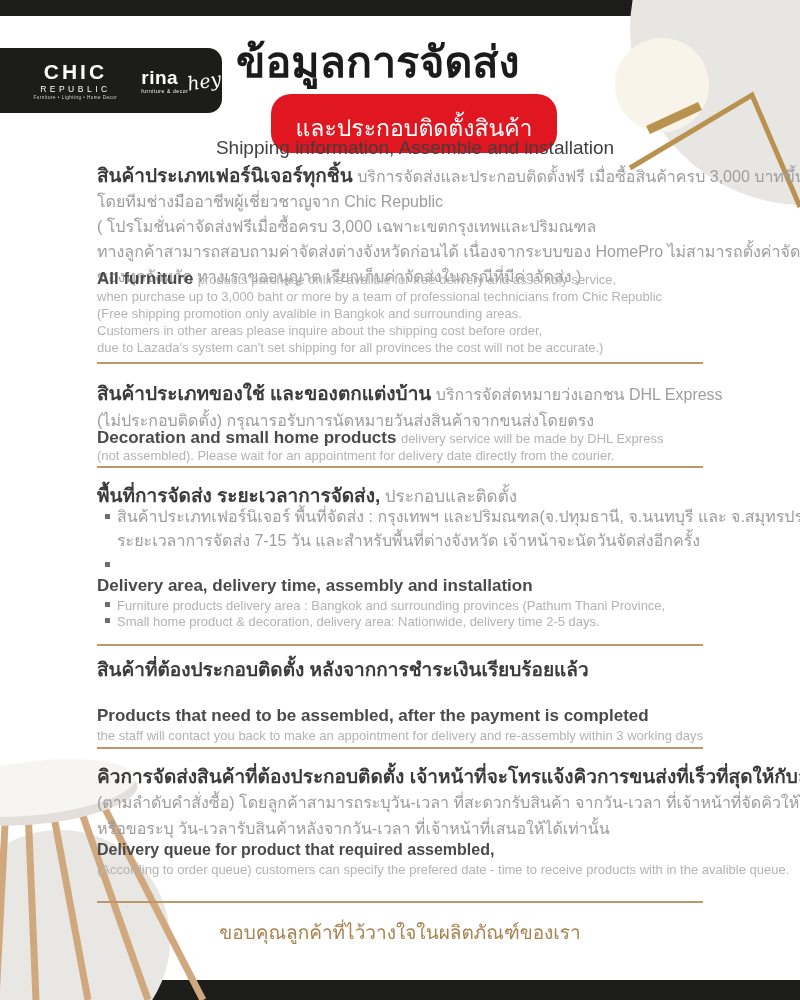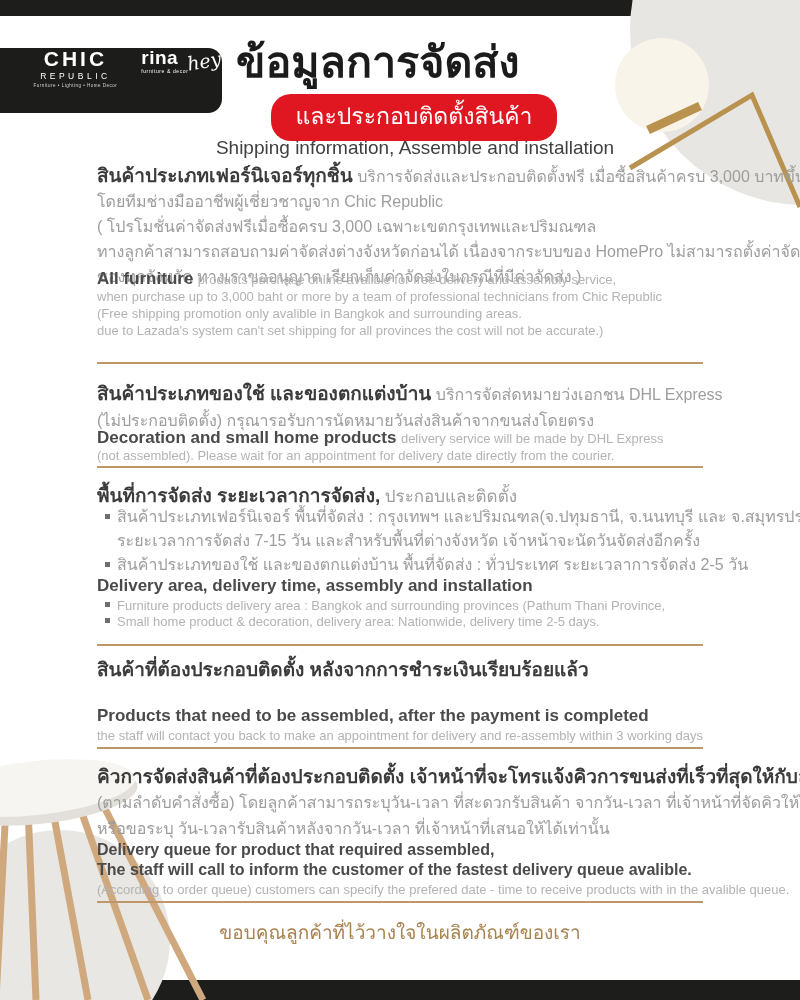--- a/index.html
+++ b/index.html
@@ -7,35 +7,35 @@
         font-family:"Liberation Sans","DejaVu Sans",sans-serif;}
   .bar{position:absolute;left:0;width:800px;background:#1d1d1b;z-index:1;}
   #top-bar{top:0;height:16px;}
   #bottom-bar{top:980px;height:20px;}
   .deco{position:absolute;z-index:2;}
   #content{position:absolute;inset:0;z-index:3;}
   #content > div{position:absolute;}
 
   
   #logo-box{left:0;top:48px;width:222px;height:65px;background:#1c1c1a;border-radius:0 14px 14px 0;
-            display:flex;justify-content:center;gap:24px;color:#fff;}
+            display:flex;align-items:center;justify-content:center;gap:24px;color:#fff;}
   .chic-logo{text-align:center;line-height:1;}
   .chic-logo .l1{font-size:21px;font-weight:bold;letter-spacing:3px;}
   .chic-logo .l2{font-size:8.5px;letter-spacing:3.5px;margin-top:3px;}
   .chic-logo .l3{font-size:4.5px;letter-spacing:.5px;color:#d8d8d8;margin-top:3px;}
   .rina-logo{text-align:left;line-height:1;position:relative;}
   .rina-logo .name{font-size:19px;font-weight:bold;letter-spacing:.5px;}
   .rina-logo .tag{font-size:5px;letter-spacing:.6px;margin-top:2px;}
   .rina-logo .script{position:absolute;left:46px;top:4px;font-family:"DejaVu Serif",serif;
                      font-style:italic;font-size:19px;transform:rotate(-10deg);}
 
   #main-title{left:236px;top:28px;width:352px;font-size:43px;font-weight:bold;color:#1b1b1b;}
   #badge-row{left:238px;top:94px;width:352px;text-align:center;}
   #badge-row .badge{display:inline-block;background:#e01620;color:#fff;font-size:23px;
-                    padding:4px 24px 7px 24px;border-radius:20px;}
+                    padding:16px 24px 7px 24px;border-radius:20px;}
   #subtitle{left:160px;top:137px;width:510px;text-align:center;font-size:19px;color:#3f3f3f;}
 
   
   .th-h{font-size:19px;font-weight:bold;color:#3b3b3b;}
   .th-t{font-size:16px;color:#9d9d9d;}
   .th-hl{font-size:17px;color:#9d9d9d;}
   .en-h{font-size:17px;font-weight:bold;color:#4a4a4a;}
   .en-t{font-size:13px;color:#b3b3b3;}
   .en-h2{font-size:16px;font-weight:bold;color:#4a4a4a;}
   .note-red{color:#e8837c;}
@@ -110,20 +110,21 @@
       <div class="line th-t">โดยทีมช่างมืออาชีพผู้เชี่ยวชาญจาก Chic Republic</div>
       <div class="line th-t">( โปรโมชั่นค่าจัดส่งฟรีเมื่อซื้อครบ 3,000 เฉพาะเขตกรุงเทพและปริมณฑล</div>
       <div class="line th-t">ทางลูกค้าสามารถสอบถามค่าจัดส่งต่างจังหวัดก่อนได้ เนื่องจากระบบของ HomePro ไม่สามารถตั้งค่าจัดส่ง</div>
       <div class="line th-t">ของทุกจังหวัด ทางเราขออนุญาต เรียกเก็บค่าจัดส่งในกรณีที่มีค่าจัดส่ง )</div>
     </div>
     <div class="blk lh17" style="top:270px">
       <div class="line"><span class="en-h">All furniture</span>
         <span class="en-t">products purchase online avalible for free delivery and assembly service,</span></div>
       <div class="line en-t">when purchase up to 3,000 baht or more by a team of professional technicians from Chic Republic</div>
       <div class="line en-t">(Free shipping promotion only avalible in Bangkok and surrounding areas.</div>
+      <div class="line en-t">Customers in other areas please inquire about the shipping cost before order,</div>
       <div class="line en-t">due to Lazada's system can't set shipping for all provinces the cost will not be accurate.)</div>
     </div>
     <div class="divider" style="top:362px"></div>
 
     <div class="blk lh26" style="top:381px">
       <div class="line"><span class="th-h">สินค้าประเภทของใช้ และของตกแต่งบ้าน</span>
         <span class="th-t">บริการจัดส่ดหมายว่งเอกชน DHL Express</span></div>
       <div class="line th-t">(ไม่ประกอบติดตั้ง) กรุณารอรับการนัดหมายวันส่งสินค้าจากขนส่งโดยตรง</div>
     </div>
     <div class="blk lh17" style="top:429px">
@@ -133,21 +134,21 @@
     </div>
     <div class="divider" style="top:466px"></div>
 
     <div class="blk" style="top:480px">
       <div class="line"><span class="th-h">พื้นที่การจัดส่ง ระยะเวลาการจัดส่ง,</span>
         <span class="th-hl">ประกอบและติดตั้ง</span></div>
     </div>
     <div class="blk lh24" style="top:505px">
       <div class="line th-t"><span class="bullet"></span><span>สินค้าประเภทเฟอร์นิเจอร์ พื้นที่จัดส่ง : กรุงเทพฯ และปริมณฑล(จ.ปทุมธานี, จ.นนทบุรี และ จ.สมุทรปราการ)</span></div>
       <div class="line th-t indent">ระยะเวลาการจัดส่ง 7-15 วัน และสำหรับพื้นที่ต่างจังหวัด เจ้าหน้าจะนัดวันจัดส่งอีกครั้ง</div>
-      <div class="line th-t"><span class="bullet"></span><span>สินค้าประเภทของใช้ และของตกแต่งบ้าน พื้นที่จัดส่ง : ทั่วประเทศ ระยะเวลาการจัดส่ง 2-5 วัน</span></div>
+      <div class="line th-t"><span class="bullet"></span></div>
     </div>
     <div class="blk lh21" style="top:575px">
       <div class="line en-h">Delivery area, delivery time, assembly and installation</div>
     </div>
     <div class="blk lh16" style="top:598px">
       <div class="line en-t"><span class="bullet"></span><span>Furniture products delivery area : Bangkok and surrounding provinces (Pathum Thani Province,</span></div>
       <div class="line en-t"><span class="bullet"></span><span>Small home product &amp; decoration, delivery area: Nationwide, delivery time 2-5 days.</span></div>
     </div>
     <div class="divider" style="top:644px"></div>
 
@@ -160,21 +161,20 @@
     </div>
     <div class="divider" style="top:747px"></div>
 
     <div class="blk lh26" style="top:764px">
       <div class="line th-h">คิวการจัดส่งสินค้าที่ต้องประกอบติดตั้ง เจ้าหน้าที่จะโทรแจ้งคิวการขนส่งที่เร็วที่สุดให้กับลูกค้า</div>
       <div class="line th-t">(ตามลำดับคำสั่งซื้อ) โดยลูกค้าสามารถระบุวัน-เวลา ที่สะดวกรับสินค้า จากวัน-เวลา ที่เจ้าหน้าที่จัดคิวให้ได้</div>
       <div class="line th-t">หรือขอระบุ วัน-เวลารับสินค้าหลังจากวัน-เวลา ที่เจ้าหน้าที่เสนอให้ได้เท่านั้น</div>
     </div>
     <div class="blk lh20" style="top:840px">
       <div class="line en-h2">Delivery queue for product that required assembled,</div>
-      <div class="line en-h2">The staff will call to inform the customer of the fastest delivery queue avalible.</div>
       <div class="line en-t">(According to order queue) customers can specify the prefered date - time to receive products with in the avalible queue.</div>
     </div>
     <div class="divider" style="top:901px"></div>
 
     <div id="footer-thanks">ขอบคุณลูกค้าที่ไว้วางใจในผลิตภัณฑ์ของเรา</div>
 
   </div>
 </div>
 
 </body></html>

